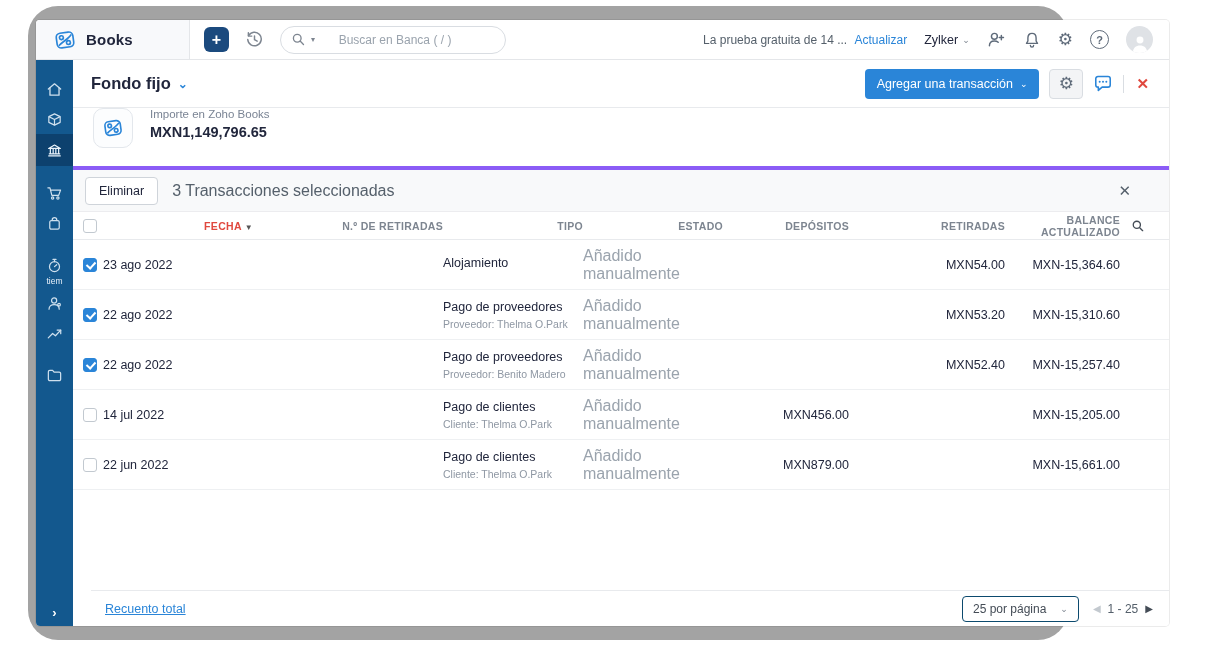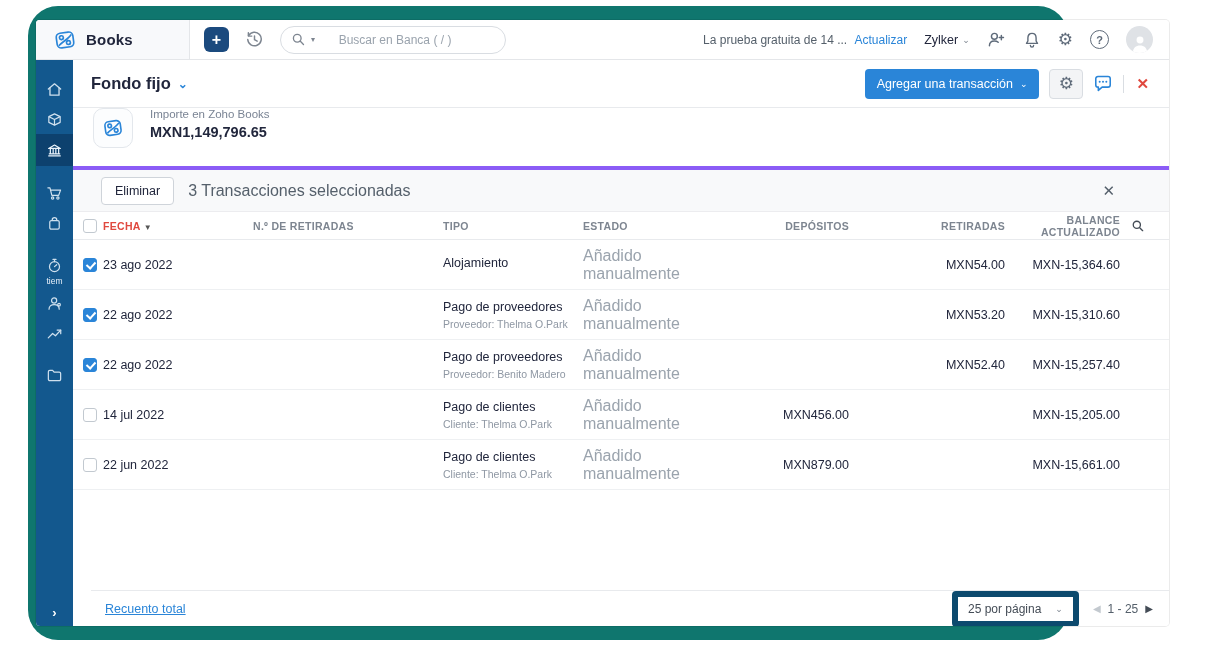--- a/index.html
+++ b/index.html
@@ -1,20 +1,20 @@
 <!DOCTYPE html>
 <html><head>
 <meta charset="utf-8">
 <style>
   * { box-sizing: border-box; margin: 0; padding: 0; }
   html,body { width:1206px; height:648px; background:#fff; overflow:hidden;
     font-family:"Liberation Sans", sans-serif; color:#21263c; }
 
   .frame { position:absolute; left:28px; top:6px; width:1040px; height:634px;
-    background:#0f766e; border-radius:30px; padding:14px 8px; }
+    background:#a3a3a3; border-radius:30px; padding:14px 8px; }
   .window { width:1133px; height:606px; background:#fff; border-radius:4px;
     overflow:hidden; display:flex; flex-direction:column; box-shadow:0 0 0 1px rgba(0,0,0,.08); }
 
   
   .topbar { height:40px; display:flex; align-items:center; border-bottom:1px solid #e4e6e9; flex:0 0 auto; background:#fff; }
   .logo-sec { width:154px; height:100%; background:#f8f9fb; border-right:1px solid #e4e6e9;
     display:flex; align-items:center; gap:8px; padding-left:16px; }
   .logo-text { font-size:15px; font-weight:bold; letter-spacing:.2px; }
   .tb-left { display:flex; align-items:center; gap:16px; padding-left:14px; }
   .plus-btn { width:25px; height:25px; background:#1b4a7e; color:#fff; border-radius:6px;
@@ -65,31 +65,31 @@
 
   
   .summary { height:62px; display:flex; align-items:flex-start; gap:17px; padding:0 20px; border-bottom:4px solid #8b5cf6; }
   .summary-icon { width:40px; height:40px; border:1px solid #e3e7ec; border-radius:10px; background:#fcfdfe;
     display:flex; align-items:center; justify-content:center; }
   .summary-label { font-size:11.5px; color:#7a8494; margin-bottom:4px; }
   .summary-amount { font-size:14.5px; font-weight:bold; }
 
   
   .selbar { height:42px; background:#f8f9fa; border-bottom:1px solid #ececef;
-    display:flex; align-items:center; gap:14px; padding:0 28px; }
+    display:flex; align-items:center; gap:14px; padding:0 12px; }
   .btn-delete { background:#fff; border:1px solid #cfd4da; border-radius:4px; padding:6px 13px;
     font-size:12.5px; color:#21263c; cursor:pointer; font-family:"Liberation Sans", sans-serif; }
   .sel-text { font-size:16px; color:#55606b; }
   .sel-close { margin-left:auto; margin-right:26px; color:#55606b; font-size:15px; cursor:pointer; }
 
   
   .tgrid { display:grid; grid-template-columns:20px 150px 190px 140px 140px 126px 156px 115px 35px;
     padding-left:10px; align-items:center; }
   .thead { height:28px; border-bottom:1px solid #e8eaed; }
-  .th { font-size:10.5px; font-weight:bold; color:#7d8590; letter-spacing:.3px; cursor:pointer; }
+  .th { font-size:10.5px; font-weight:bold; color:#7d8590; letter-spacing:.3px; cursor:pointer;text-align:right; }
   .th.sorted { color:#e0483e; }
   .th .sort-arrow { color:#555; font-size:8px; margin-left:3px; }
   .num { text-align:right; }
   .checkbox { width:14px; height:14px; border:1px solid #c2c9d0; border-radius:3px; background:#fff;
     display:inline-block; position:relative; cursor:pointer; }
   .checkbox.checked { background:#2a85d8; border-color:#2a85d8; }
   .checkbox.checked::after { content:""; position:absolute; left:4px; top:1.5px; width:4px; height:7px;
     border:solid #fff; border-width:0 2px 2px 0; transform:rotate(42deg); }
   .rows {}
   .trow { height:50px; border-bottom:1px solid #eef0f2; cursor:pointer; }
@@ -98,21 +98,21 @@
   .cell-type-sub { font-size:10.5px; color:#8e97a3; margin-top:4px; }
   .cell-status { font-size:16px; color:#9aa3ad; }
   .cell-amt { font-size:12.5px; }
   .col-search { display:flex; justify-content:center; color:#555; cursor:pointer; }
   .spacer { flex:1; }
 
   
   .tfoot { height:36px; border-top:1px solid #e8eaed; display:flex; align-items:center; padding:0 16px 0 14px;margin-left:18px; }
   .total-link { font-size:12.5px; color:#2a85d8; cursor:pointer; }
   .foot-right { margin-left:auto; display:flex; align-items:center; gap:14px; }
-  .per-page { border:6px solid #0c4a6e; border-radius:4px; padding:5px 10px; font-size:12px; color:#444c56;
+  .per-page { border:1px solid #0c4a6e; border-radius:4px; padding:5px 10px; font-size:12px; color:#444c56;
     display:flex; align-items:center; gap:14px; cursor:pointer; background:#fff; }
   .per-page .caret { font-size:9px; color:#7d8590; }
   .pager { display:flex; align-items:center; gap:7px; font-size:12px; color:#55606b; }
   .pg-prev { color:#c3c9cf; font-size:10px; cursor:pointer; }
   .pg-next { color:#444c56; font-size:10px; cursor:pointer; }
 
   svg { display:block; }
 </style>
 </head>
 <body>

